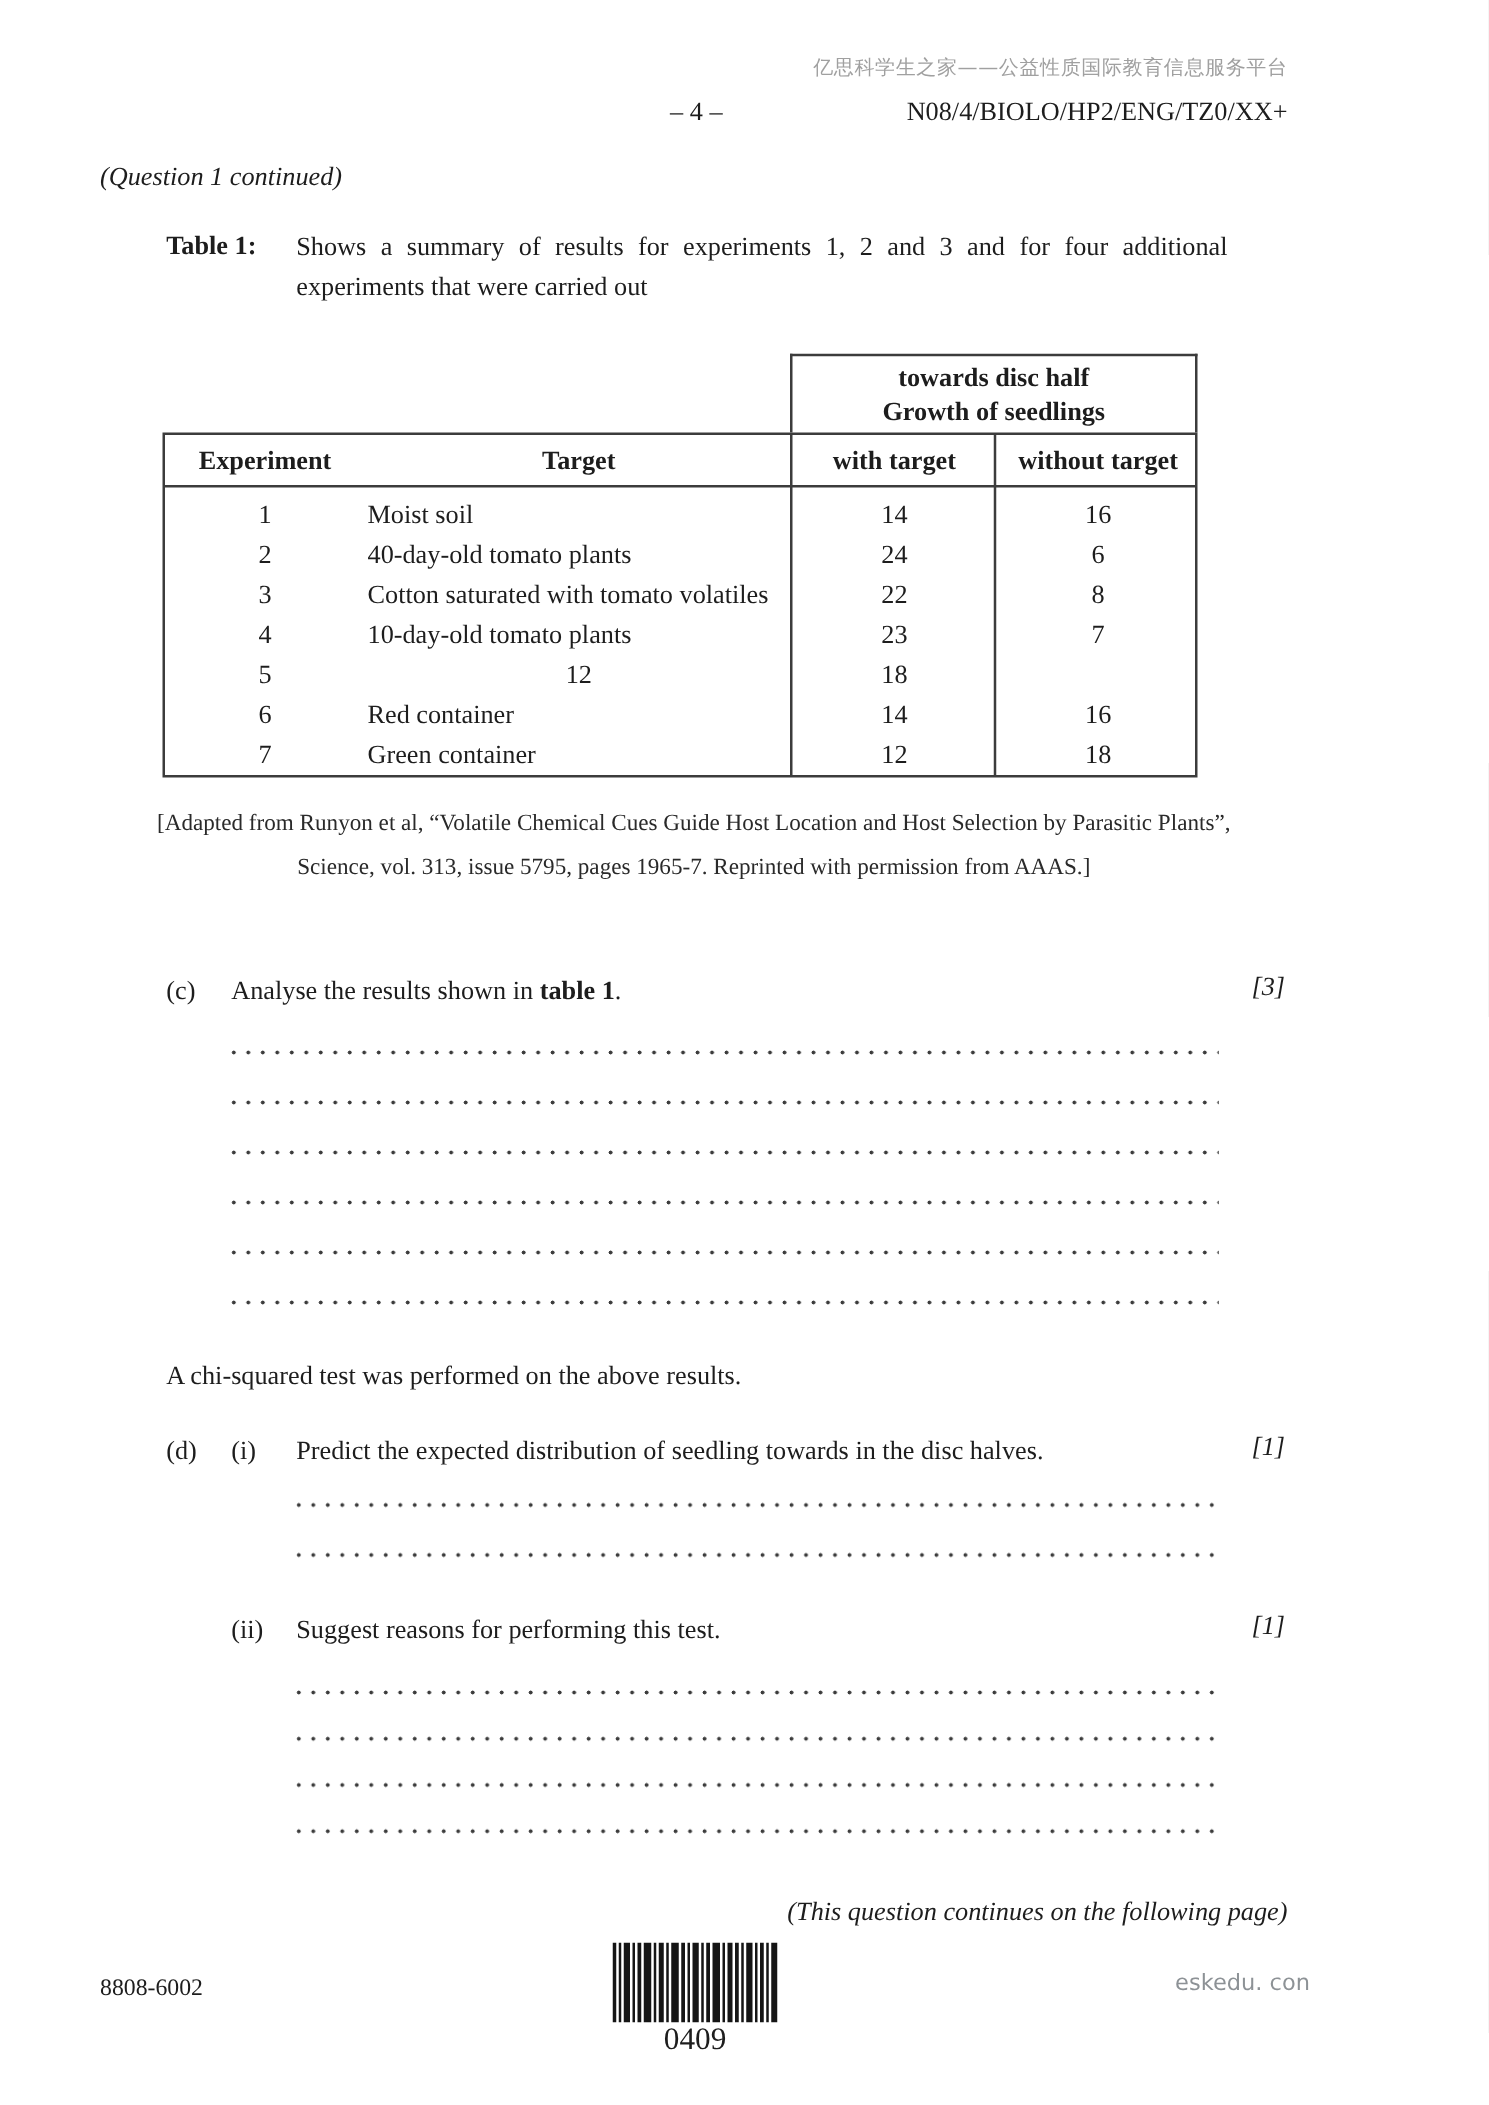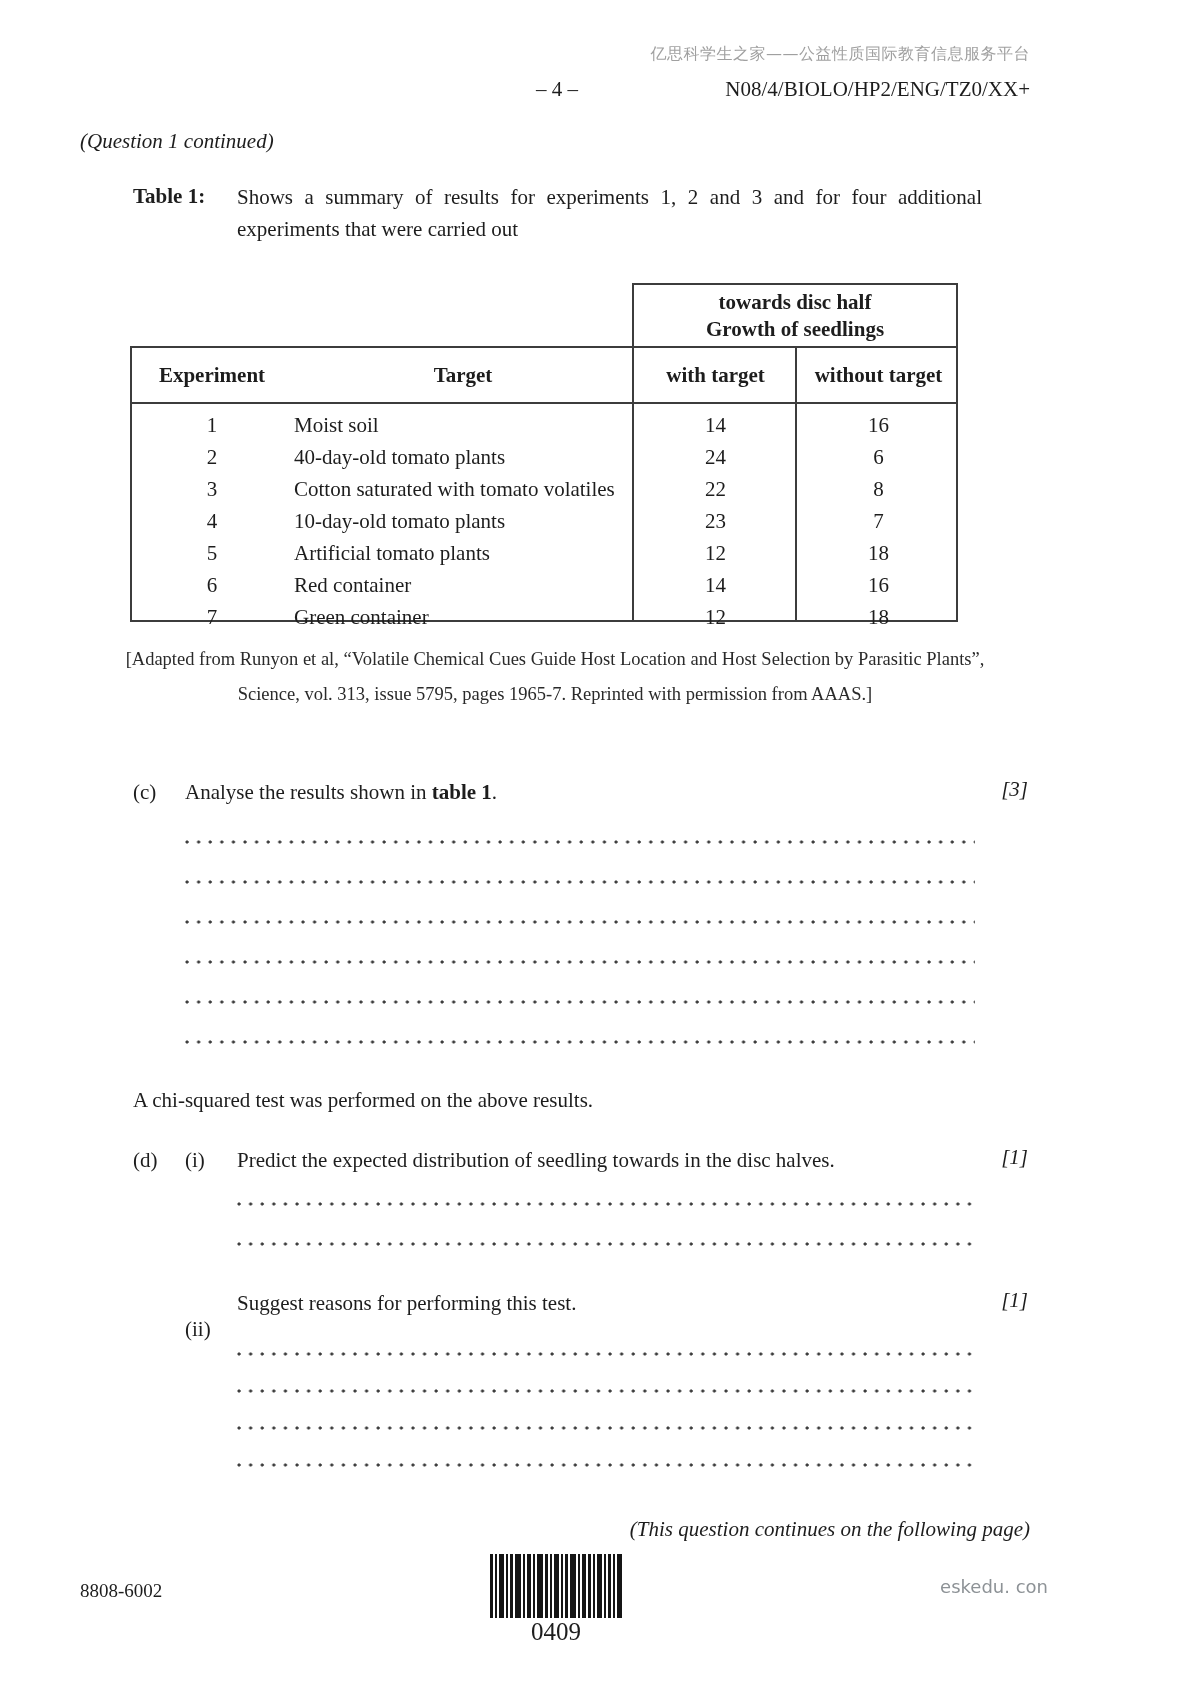--- a/index.html
+++ b/index.html
@@ -26,21 +26,21 @@
   .group-hd{
     box-sizing:border-box;margin-left:502px;width:326px;height:63px;
     border:2px solid #3c3c3c;border-bottom:none;
     display:flex;flex-direction:column;justify-content:center;
     text-align:center;font-weight:bold;font-size:21px;line-height:27px;
   }
   .tbl-box{box-sizing:border-box;position:relative;border:2px solid #3c3c3c;height:276px;}
   .vline{position:absolute;top:0;bottom:0;width:2px;background:#3c3c3c;}
   .hd-row{
     box-sizing:border-box;display:grid;grid-template-columns:160px 342px 163px 163px;
-    height:56px;border-bottom:2px solid #3c3c3c;font-weight:bold;font-size:21px;
+    height:42px;border-bottom:2px solid #3c3c3c;font-weight:bold;font-size:21px;
     align-items:center;
   }
   .hd-row .cell{text-align:center;}
   .body-rows{padding-top:5px;}
   .data-row{display:grid;grid-template-columns:160px 342px 163px 163px;height:32px;font-size:21px;align-items:center;}
   .data-row .c-exp{text-align:center;}
   .data-row .c-target{text-align:left;padding-left:2px;}
   .data-row .c-num{text-align:center;}
 
   .citation{font-size:18.5px;color:#2a2a2a;}
@@ -105,21 +105,20 @@
           <div class="c-num">8</div>
         </div>
         <div class="data-row">
           <div class="c-exp">4</div>
           <div class="c-target">10-day-old tomato plants</div>
           <div class="c-num">23</div>
           <div class="c-num">7</div>
         </div>
         <div class="data-row">
           <div class="c-exp">5</div>
-          <div class="c-target">Artificial tomato plants</div>
           <div class="c-num">12</div>
           <div class="c-num">18</div>
         </div>
         <div class="data-row">
           <div class="c-exp">6</div>
           <div class="c-target">Red container</div>
           <div class="c-num">14</div>
           <div class="c-num">16</div>
         </div>
         <div class="data-row">
@@ -151,21 +150,21 @@
   <div class="abs txt" style="top:1085px;left:133px;">A chi-squared test was performed on the above results.</div>
 
   <div class="abs txt" style="top:1145px;left:133px;">(d)</div>
   <div class="abs txt" style="top:1145px;left:185px;">(i)</div>
   <div class="abs txt" style="top:1145px;left:237px;">Predict the expected distribution of seedling towards in the disc halves.</div>
   <div class="abs marks" style="top:1145px;right:163px;">[1]</div>
 
   <div class="dots" style="top:1202px;left:237px;width:738px;"></div>
   <div class="dots" style="top:1242px;left:237px;width:738px;"></div>
 
-  <div class="abs txt" style="top:1288px;left:185px;margin-top:26px;">(ii)</div>
+  <div class="abs txt" style="top:1288px;left:185px;">(ii)</div>
   <div class="abs txt" style="top:1288px;left:237px;">Suggest reasons for performing this test.</div>
   <div class="abs marks" style="top:1288px;right:163px;">[1]</div>
 
   <div class="dots" style="top:1352px;left:237px;width:738px;"></div>
   <div class="dots" style="top:1389px;left:237px;width:738px;"></div>
   <div class="dots" style="top:1426px;left:237px;width:738px;"></div>
   <div class="dots" style="top:1463px;left:237px;width:738px;"></div>
 
   <div class="abs txt italic" style="top:1514px;right:161px;">(This question continues on the following page)</div>
 

